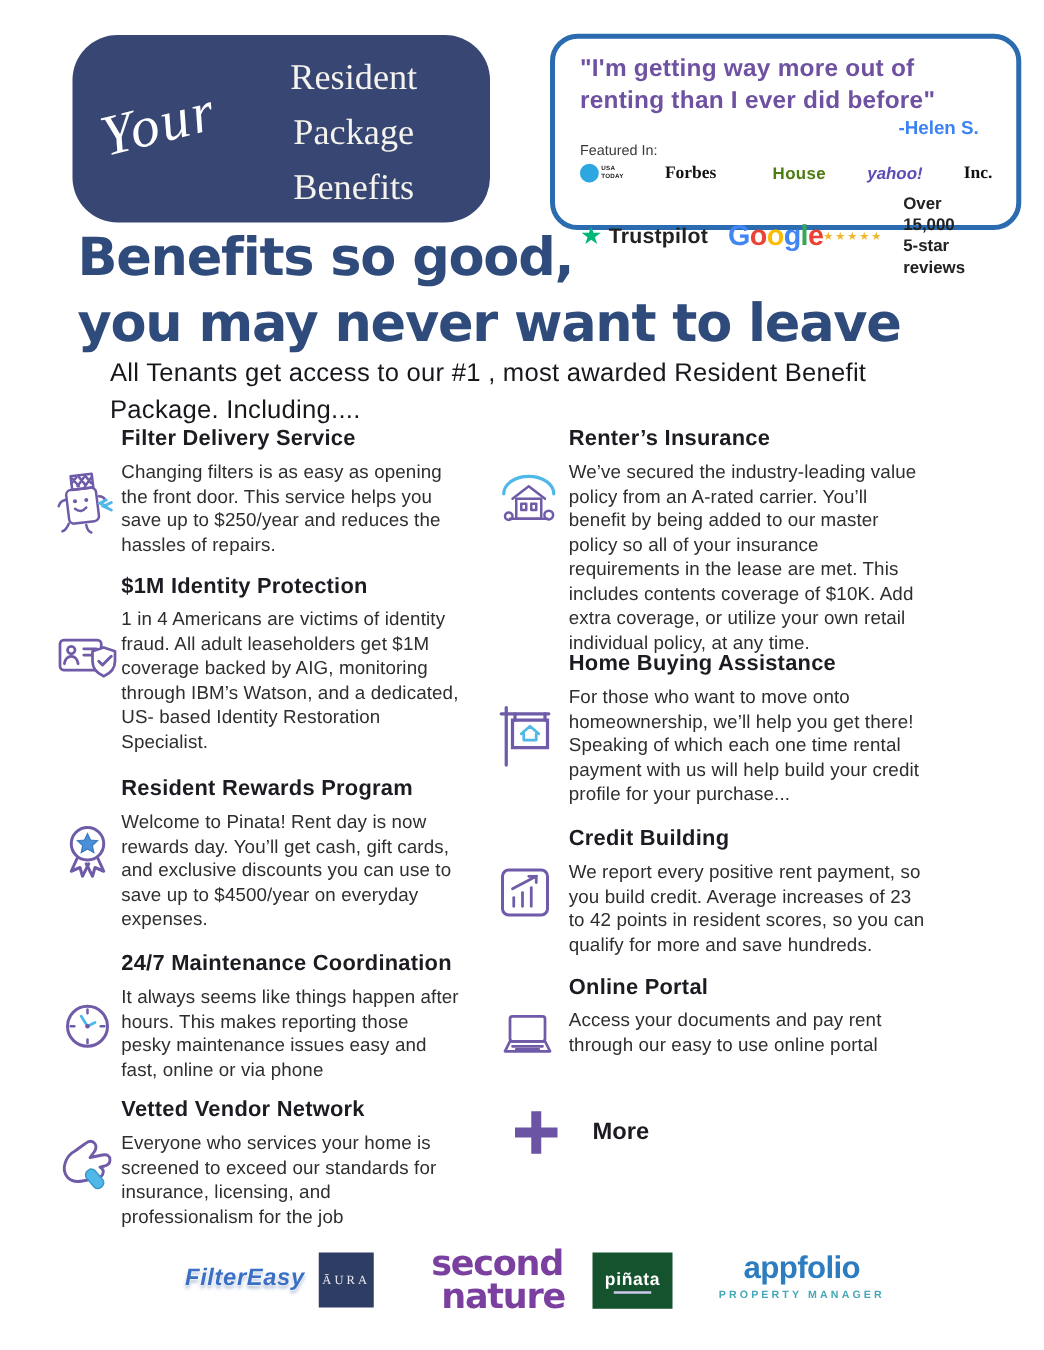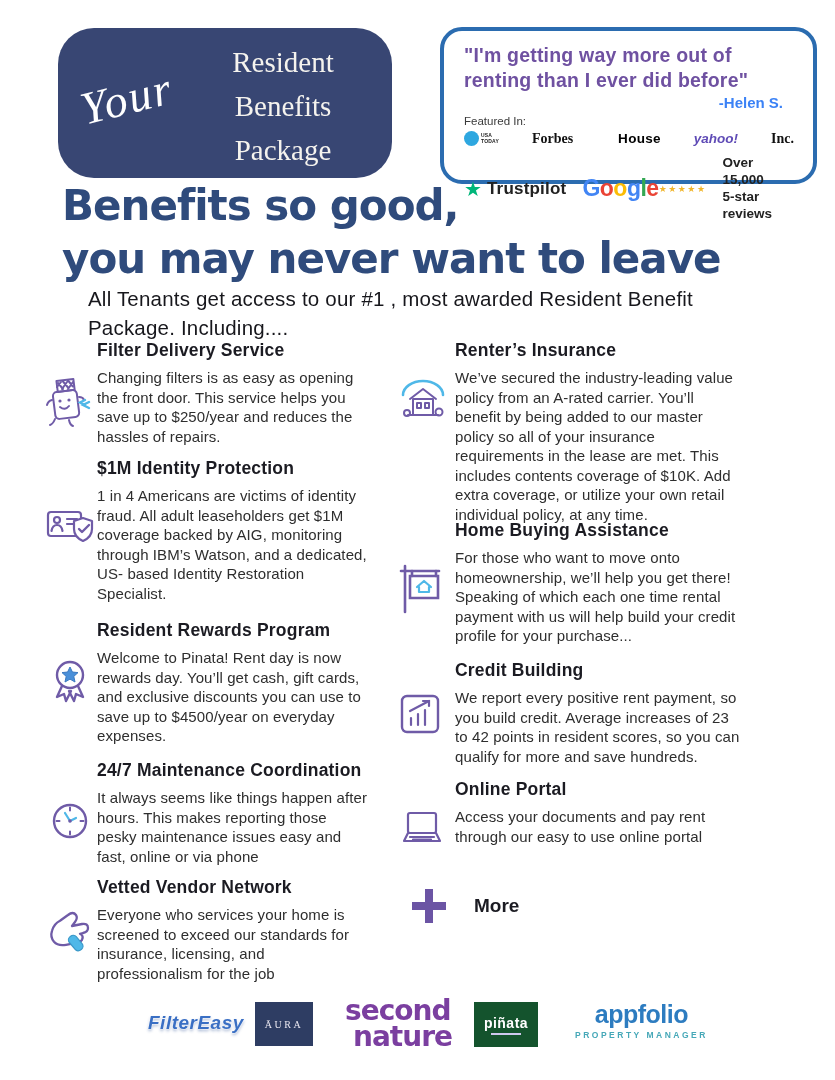--- a/index.html
+++ b/index.html
@@ -21,21 +21,21 @@
   .quote-box{left:440px;top:27px;width:377px;height:157px;border:4px solid #2b6cb0;
     border-radius:22px;box-sizing:border-box;background:#fff;padding:12px 16px 8px 20px;}
   .quote-text{color:#6f51a1;font-weight:bold;font-size:19.5px;line-height:1.28;width:330px;letter-spacing:0.2px;}
   .quote-attr{color:#3b82f6;font-weight:bold;font-size:15px;text-align:right;padding-right:14px;margin-top:1px;}
   .featured-label{font-size:11.5px;color:#3a3a3a;margin-top:4px;}
   .press-row{display:flex;align-items:center;justify-content:space-between;width:330px;margin-top:4px;}
   .press-usatoday{display:flex;align-items:center;gap:2px;}
   .usat-circle{width:15px;height:15px;border-radius:50%;background:#2ea7e0;}
   .usat-text{font-size:5px;font-weight:bold;color:#1a1a1a;line-height:1.1;letter-spacing:0.2px;}
   .press-forbes{font-family:"Liberation Serif", serif;font-weight:bold;font-size:14px;color:#111;}
-  .press-house{font-weight:bold;font-size:13.5px;color:#000000;letter-spacing:0.3px;padding-left:12px;}
+  .press-house{font-weight:bold;font-size:13.5px;color:#4d7c0f;letter-spacing:0.3px;padding-left:12px;}
   .press-yahoo{font-weight:bold;font-style:italic;font-size:13.5px;color:#5f4bb6;}
   .press-inc{font-family:"Liberation Serif", serif;font-weight:bold;font-size:14px;color:#111;}
   .review-row{display:flex;align-items:center;gap:16px;margin-top:8px;}
   .trustpilot{display:flex;align-items:center;gap:5px;}
   .tp-star{color:#00b67a;font-size:20px;line-height:1;}
   .tp-label{font-size:17px;color:#222;font-weight:600;letter-spacing:0.2px;}
   .google{display:flex;flex-direction:row;align-items:center;line-height:1;}
   .google-word{font-size:23px;font-weight:bold;letter-spacing:-0.5px;}
   .google-word .g1,.google-word .g4{color:#4285F4;}
   .google-word .g2,.google-word .g6{color:#EA4335;}
@@ -62,41 +62,41 @@
   .col-right{width:345px;}
   .more-row{display:flex;align-items:center;gap:24px;}
   .more-label{font-size:19px;font-weight:bold;color:#1b1b22;}
 
   svg.ic{display:block;}
   .ic path,.ic rect,.ic circle,.ic line,.ic polygon,.ic polyline{vector-effect:non-scaling-stroke;}
 
   
   .filtereasy{left:148px;top:1012px;font-size:19px;font-weight:bold;font-style:italic;color:#3a6fc4;
     letter-spacing:0.5px;text-shadow:0 0 2px #fff,0 0 2px #fff,0 2px 3px rgba(42,80,150,.45);}
-  .aura-box{left:255px;top:1002px;width:58px;height:44px;background:#2e3d63;display:flex;align-items:center;justify-content:center;}
+  .aura-box{left:255px;top:1002px;width:44px;height:44px;background:#2e3d63;display:flex;align-items:center;justify-content:center;}
   .aura-text{color:#e9e7f0;font-size:10px;letter-spacing:2.5px;font-family:"Liberation Serif", serif;}
   .secondnature{left:345px;top:998px;color:#7b3fa0;font-family:"DejaVu Sans", sans-serif;
     font-weight:bold;font-size:28px;line-height:0.92;letter-spacing:-1px;}
   .secondnature .line2{margin-left:8px;}
   .pinata-box{left:474px;top:1002px;width:64px;height:45px;background:#14532d;display:flex;flex-direction:column;align-items:center;justify-content:center;}
   .pinata-text{color:#fff;font-size:14px;font-weight:bold;letter-spacing:0.5px;}
   .pinata-bar{width:30px;height:2px;background:#cfc8ee;margin-top:2px;}
   .appfolio{left:575px;top:1002px;display:flex;flex-direction:column;align-items:center;}
   .appfolio-word{color:#2d7cc0;font-size:25px;font-weight:bold;letter-spacing:-0.5px;line-height:1;}
   .appfolio-sub{color:#46a8b8;font-size:8.5px;letter-spacing:2.5px;font-weight:bold;margin-top:3px;}
 </style>
 </head>
 <body>
 
 <div class="abs badge">
   <div class="badge-your">Your</div>
   <div class="badge-lines">
     <div>Resident</div>
+    <div>Package</div>
     <div>Benefits</div>
-    <div>Package</div>
   </div>
 </div>
 
 <div class="abs quote-box">
   <div class="quote-text">"I'm getting way more out of renting than I ever did before"</div>
   <div class="quote-attr">-Helen S.</div>
   <div class="featured-label">Featured In:</div>
   <div class="press-row">
     <span class="press-usatoday">
       <span class="usat-circle"></span>

